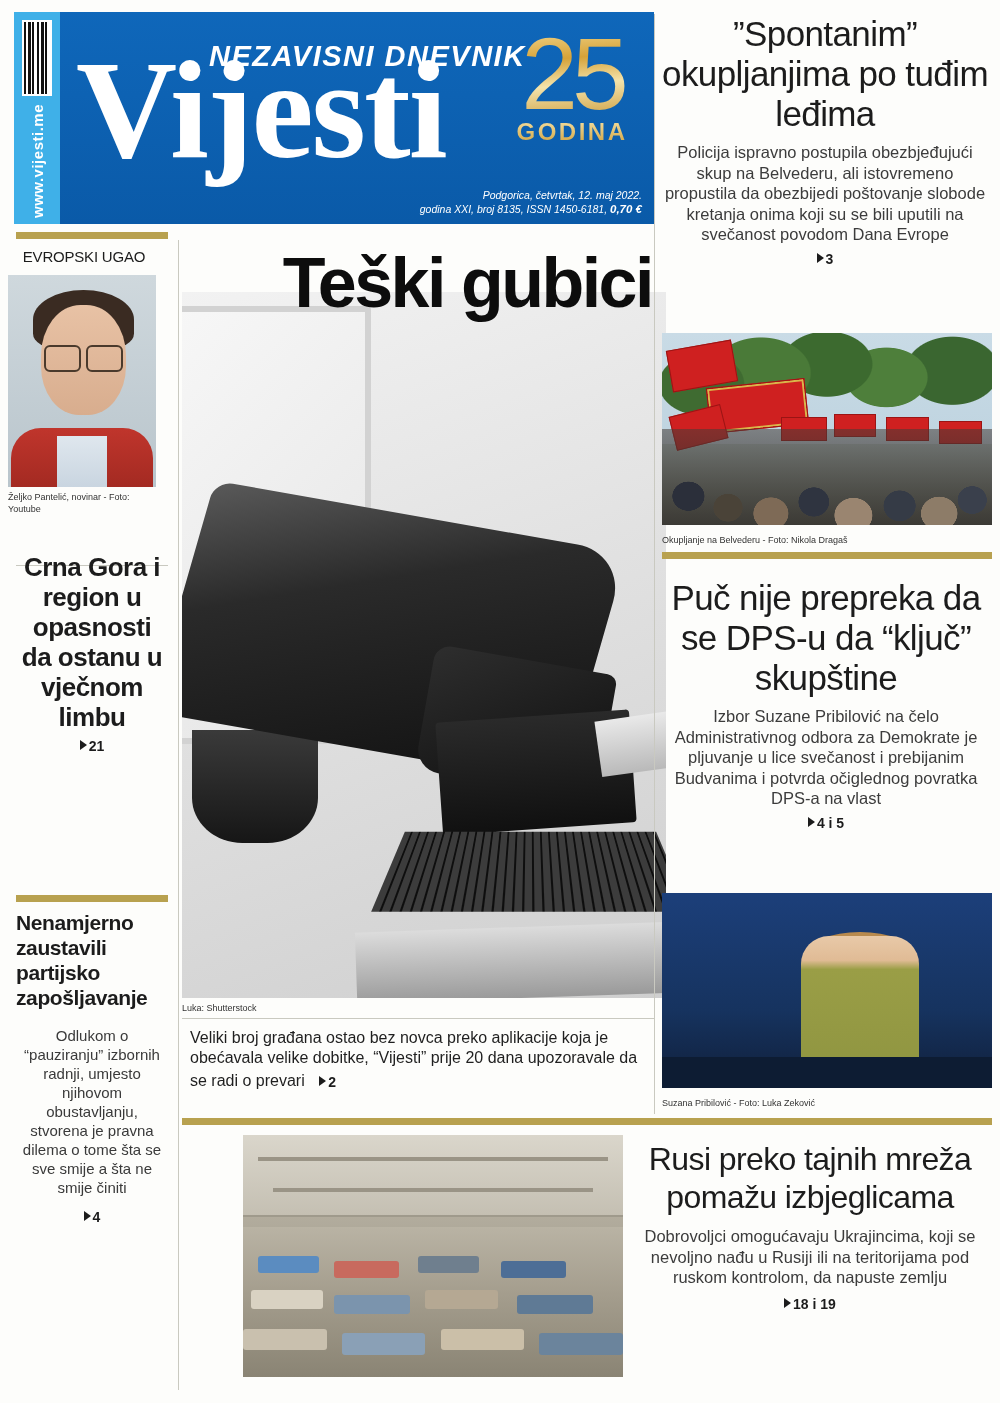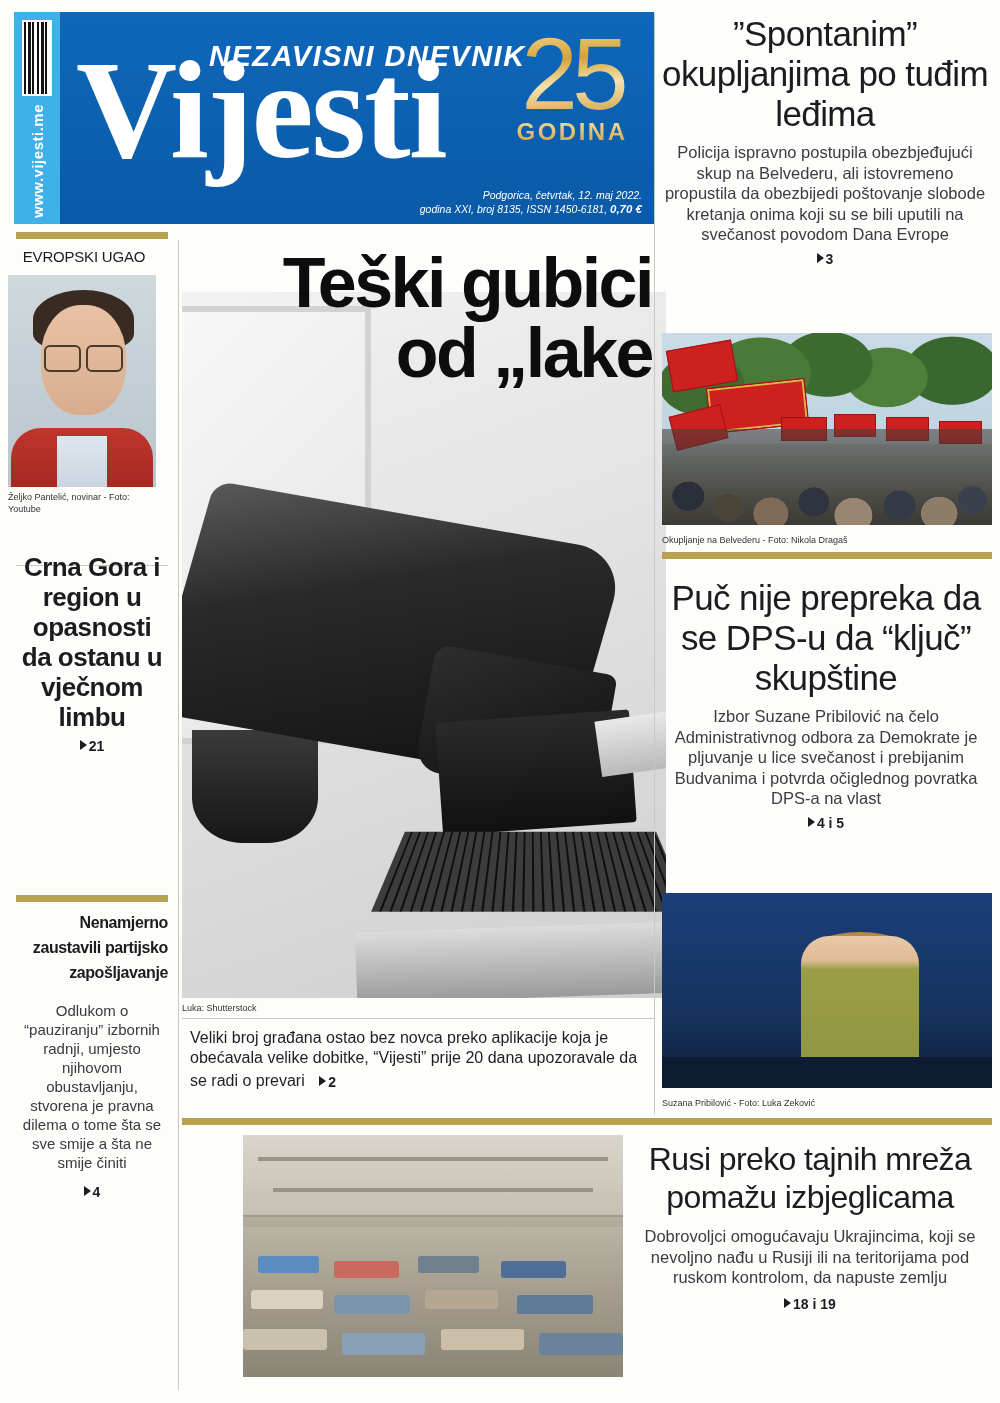--- a/index.html
+++ b/index.html
@@ -286,25 +286,25 @@
   }
   .hl-md {
     font-size: 26px;
     line-height: 30px;
     font-weight: bold;
     color: #1c1c1c;
     text-align: center;
     letter-spacing: -0.5px;
   }
   .hl-sm {
-    font-size: 16px;
+    font-size: 21px;
     line-height: 25px;
     font-weight: bold;
     color: #1c1c1c;
-    text-align: right;
+    text-align: left;
     letter-spacing: -0.4px;
   }
   .body-sm {
     font-size: 15px;
     line-height: 19px;
     color: #3a3a3a;
     text-align: center;
   }
 
   .vrule { position:absolute; width:1px; background:#c9c9c0; }
@@ -374,21 +374,20 @@
     <div class="mp-arm"></div>
     <div class="mp-hand"></div>
     <div class="mp-wallet"></div>
     <div class="mp-money"></div>
     <div class="mp-keyboard"></div>
     <div class="mp-base"></div>
   </div>
 
   <div class="mainhead">
     <div>Teški gubici</div>
-    <div>od „lake</div>
   </div>
 
   <div class="photo-credit" style="position:absolute; left:182px; top:1000px; width:300px;">Luka: Shutterstock</div>
 
   <div class="hrule" style="left:182px; top:1018px; width:472px;"></div>
 
   <div style="position:absolute; left:190px; top:1028px; width:460px;">
     <span class="maincap">Veliki broj građana ostao bez novca preko aplikacije koja je obećavala velike dobitke, “Vijesti” prije 20 dana upozoravale da se radi o prevari</span>
     <span class="pageref" style="display:inline-block; margin-left:10px; vertical-align:-1px;">
       <span class="tri"></span><span>2</span>

